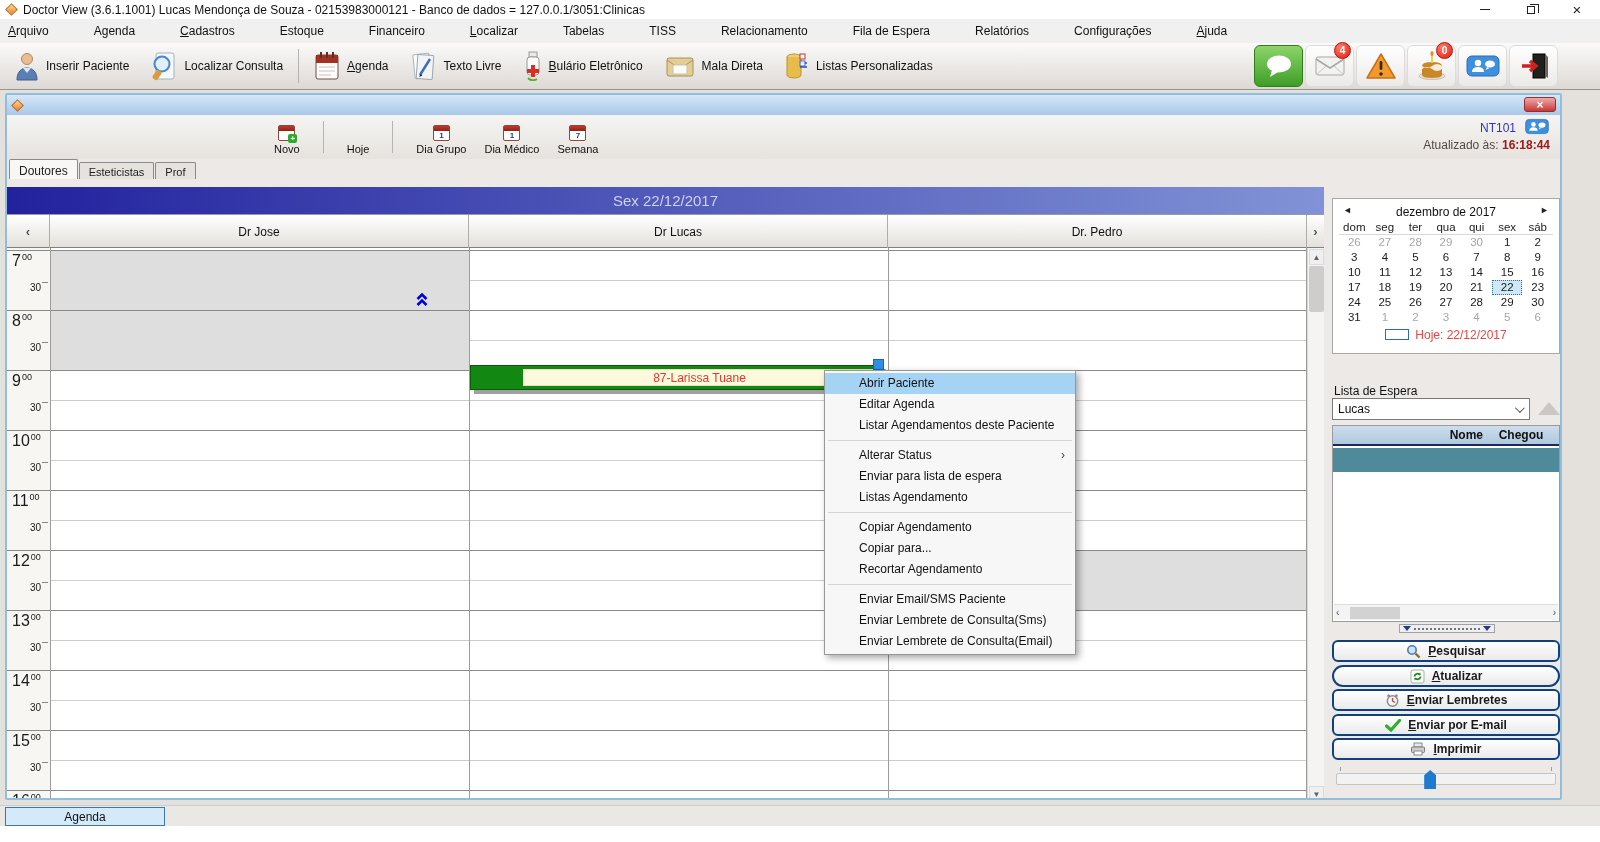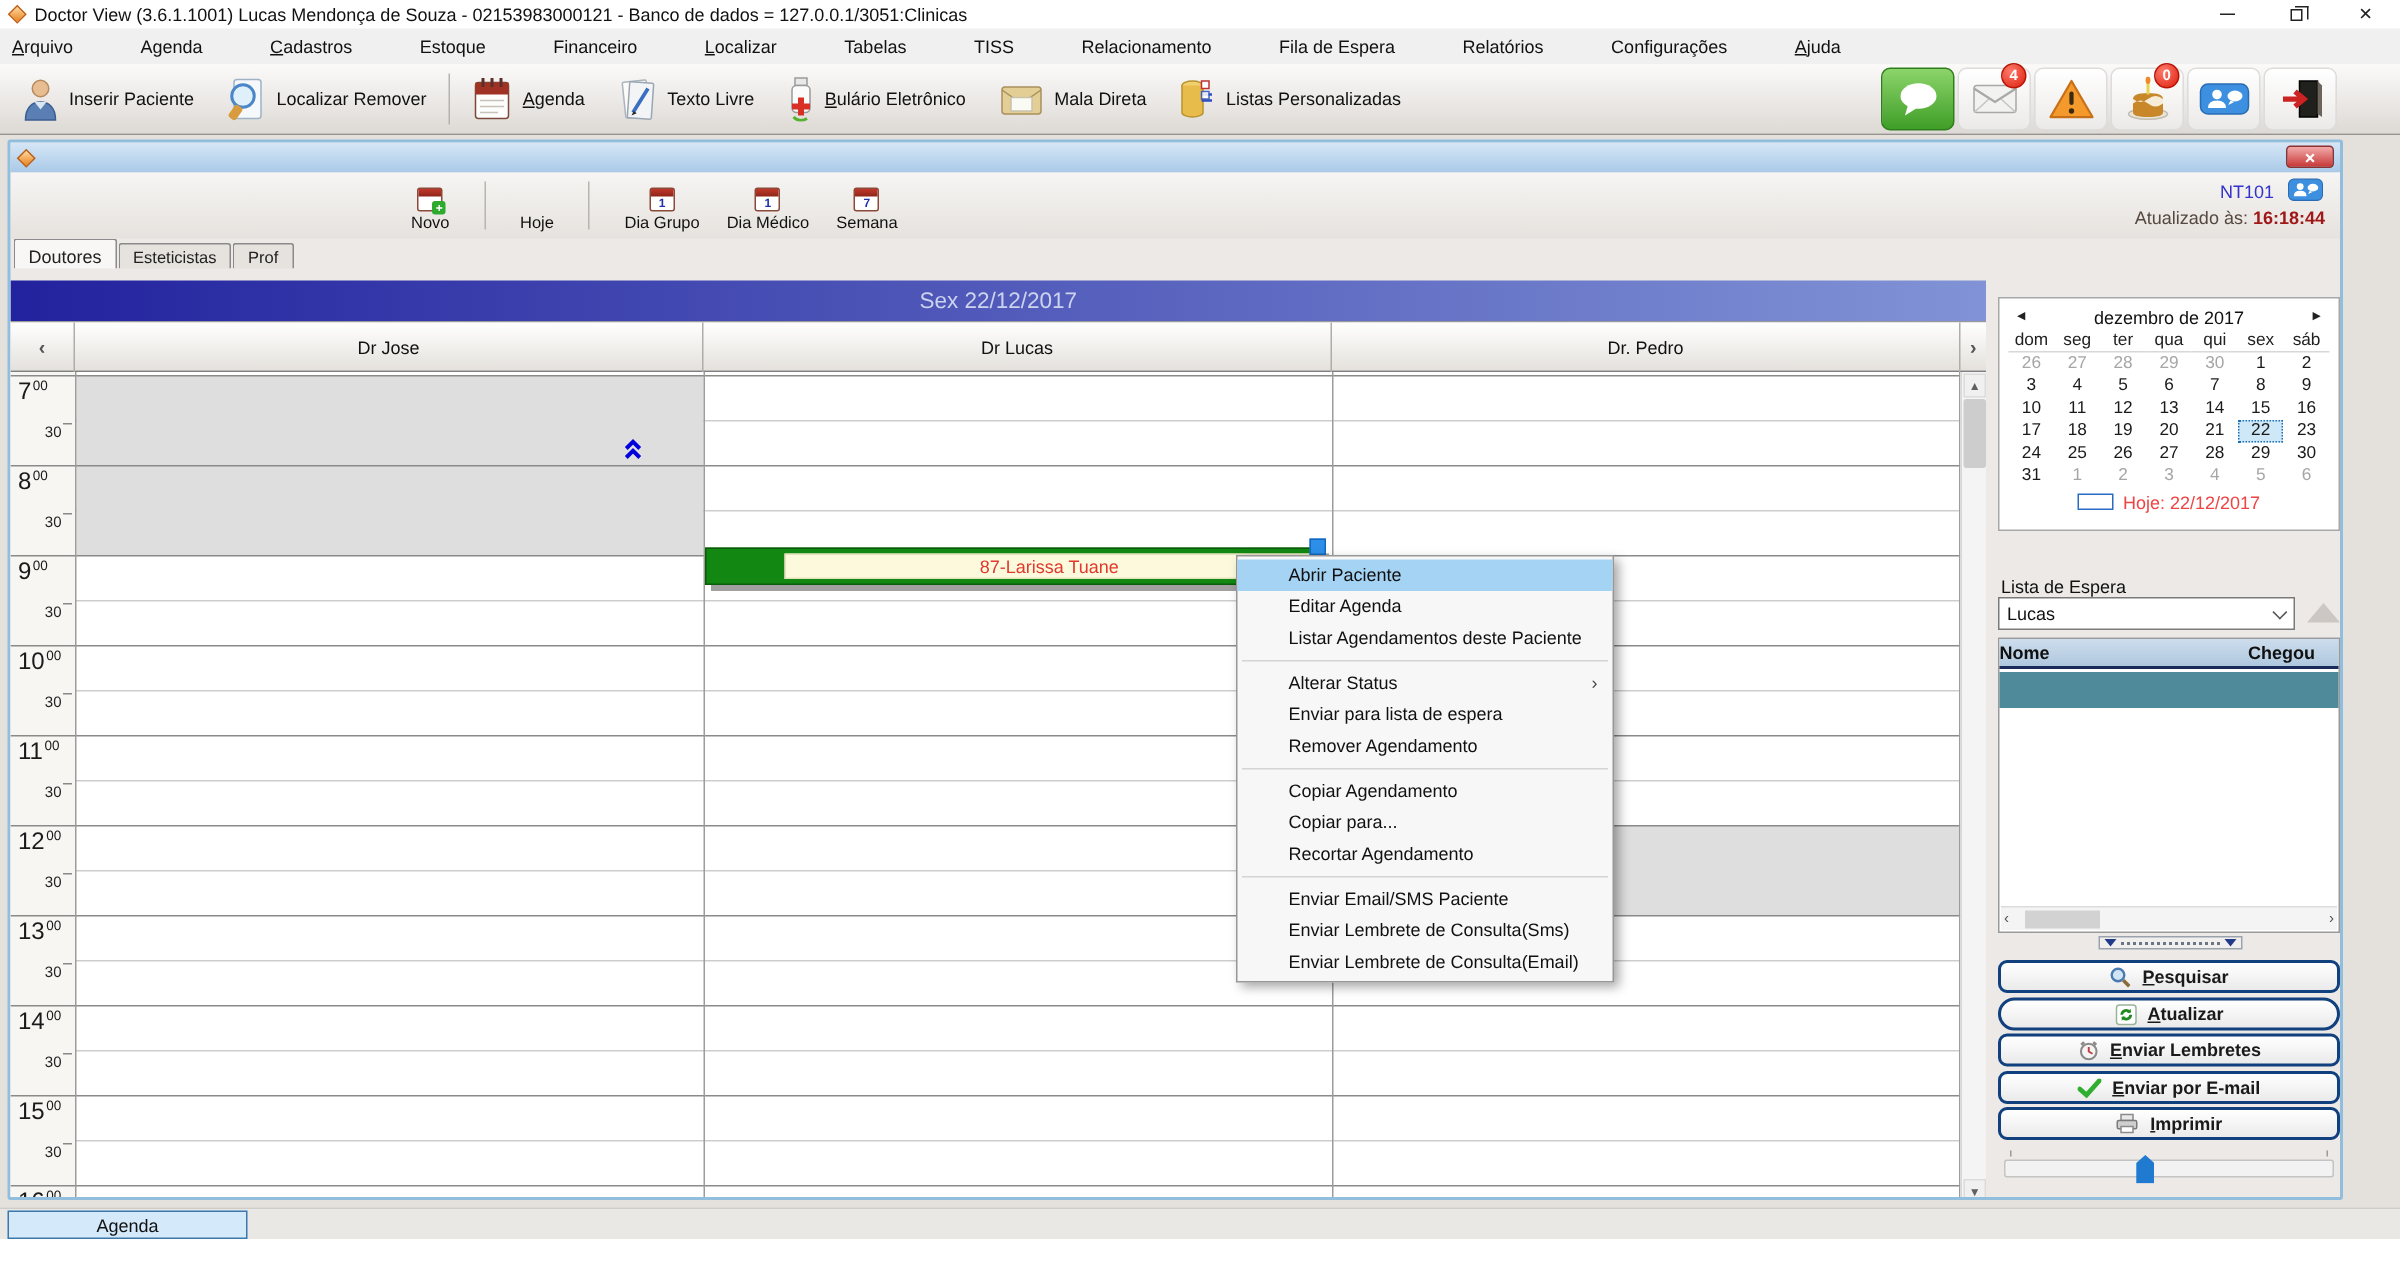--- a/index.html
+++ b/index.html
@@ -135,21 +135,21 @@
   .wl-select { position:absolute; left:1325px; top:303px; width:198px; height:22px; background:#fff;
     border:1px solid #7a7a7a; font-size:12px; display:flex; align-items:center; padding-left:5px; color:#111; }
   .sel-chev { position:absolute; right:7px; top:7px; width:7px; height:7px; border-right:1.5px solid #555;
     border-bottom:1.5px solid #555; transform:rotate(45deg) translateY(-2px); }
   .wl-up { position:absolute; left:1531px; top:307px; width:0; height:0;
     border-left:11px solid transparent; border-right:11px solid transparent; border-bottom:13px solid #ccc7c2; }
 
   .wl-table { position:absolute; left:1325px; top:330px; width:228px; height:197px; background:#fff; border:1px solid #9a9a9a; }
   .wl-head { position:absolute; left:0; top:0; right:0; height:20px; background:linear-gradient(#cddded,#afc8de);
     border-bottom:2px solid #1a2a5a; display:flex; font-weight:bold; font-size:12px; color:#101010; }
-  .wl-head .c1 { width:150px; text-align:left; line-height:18px; }
+  .wl-head .c1 { width:150px; text-align:right; line-height:18px; }
   .wl-head .c2 { width:76px; text-align:center; line-height:18px; }
   .wl-row-sel { position:absolute; left:0; top:22px; right:0; height:24px; background:var(--waiting-row-teal,#4f8a9b); }
   .wl-hscroll { position:absolute; left:1px; right:1px; bottom:1px; height:16px; background:#f4f4f4; border-top:1px solid #dcdcdc;
     font-size:10px; color:#555; }
   .wl-hs-l { position:absolute; left:2px; top:2px; } .wl-hs-r { position:absolute; right:2px; top:2px; }
   .wl-hs-thumb { position:absolute; left:16px; top:2px; width:50px; height:12px; background:#d2d2d2; }
 
   .splitter { position:absolute; left:1392px; top:529px; width:96px; height:9px; background:#f0efed; border:1px solid #9aa2ac;
     display:flex; align-items:center; justify-content:space-between; padding:0 3px; }
   .splitter .dots { flex:1; border-top:2px dotted #6a7686; margin:0 3px; }
@@ -224,21 +224,21 @@
       <span>Inserir Paciente</span>
     </div>
     <div class="tb-btn">
       <span>
         <svg width="26" height="30" viewBox="0 0 26 30">
             <rect x="5" y="2" width="18" height="26" rx="2" fill="#f6f9fc" stroke="#9fb2c4"></rect>
             <circle cx="11" cy="13" r="7.5" fill="#dff0fa" stroke="#4a86c8" stroke-width="2"></circle>
             <rect x="3" y="19" width="6" height="10" rx="2" transform="rotate(35 6 24)" fill="#d89b3e" stroke="#a8username'7330"></rect>
           </svg>
       </span>
-      <span>Localizar Remover</span>
+      <span>Localizar Consulta</span>
     </div>
     <div class="vsep"></div>
     <div class="tb-btn">
       <span>
         <svg width="26" height="30" viewBox="0 0 26 30">
             <rect x="2" y="4" width="22" height="24" rx="2" fill="#fdfdfb" stroke="#7b4a3c"></rect>
             <rect x="2" y="4" width="22" height="8" fill="#a03224"></rect>
             <rect x="6" y="1" width="2" height="6" fill="#5a3028"></rect>
             <rect x="12" y="1" width="2" height="6" fill="#5a3028"></rect>
             <rect x="18" y="1" width="2" height="6" fill="#5a3028"></rect>
@@ -661,21 +661,21 @@
     </div>
   </div>
 
   <div class="ctx" id="ctxmenu">
       <div class="ctx-item sel">Abrir Paciente</div>
       <div class="ctx-item">Editar Agenda</div>
       <div class="ctx-item">Listar Agendamentos deste Paciente</div>
       <div class="ctx-sep"></div>
       <div class="ctx-item">Alterar Status<span class="ctx-sub">›</span></div>
       <div class="ctx-item">Enviar para lista de espera</div>
-      <div class="ctx-item">Remover Agendamento</div>
+      <div class="ctx-item">Listas Agendamento</div>
       <div class="ctx-sep"></div>
       <div class="ctx-item">Copiar Agendamento</div>
       <div class="ctx-item">Copiar para...</div>
       <div class="ctx-item">Recortar Agendamento</div>
       <div class="ctx-sep"></div>
       <div class="ctx-item">Enviar Email/SMS Paciente</div>
       <div class="ctx-item">Enviar Lembrete de Consulta(Sms)</div>
       <div class="ctx-item">Enviar Lembrete de Consulta(Email)</div>
     </div>
 

